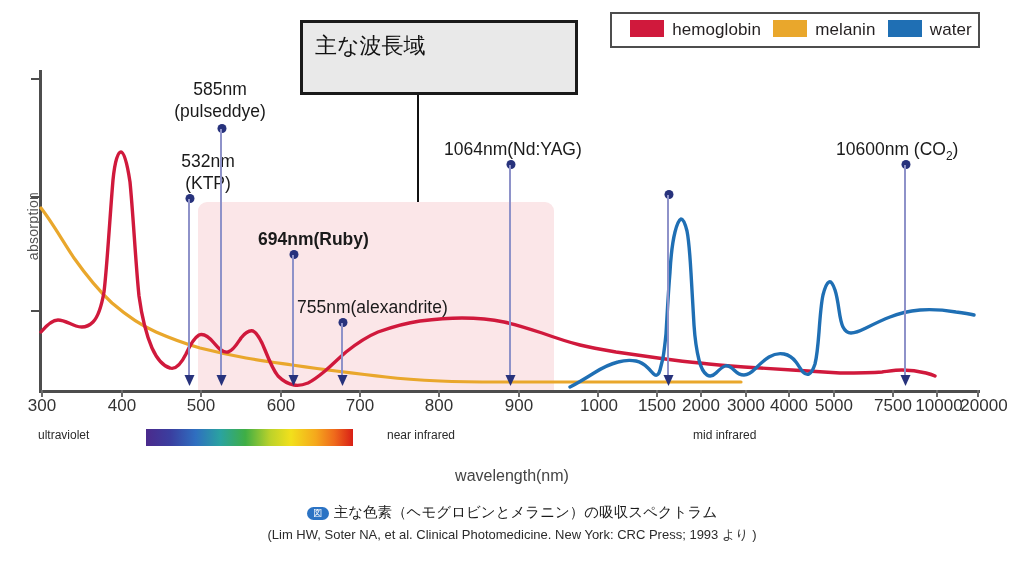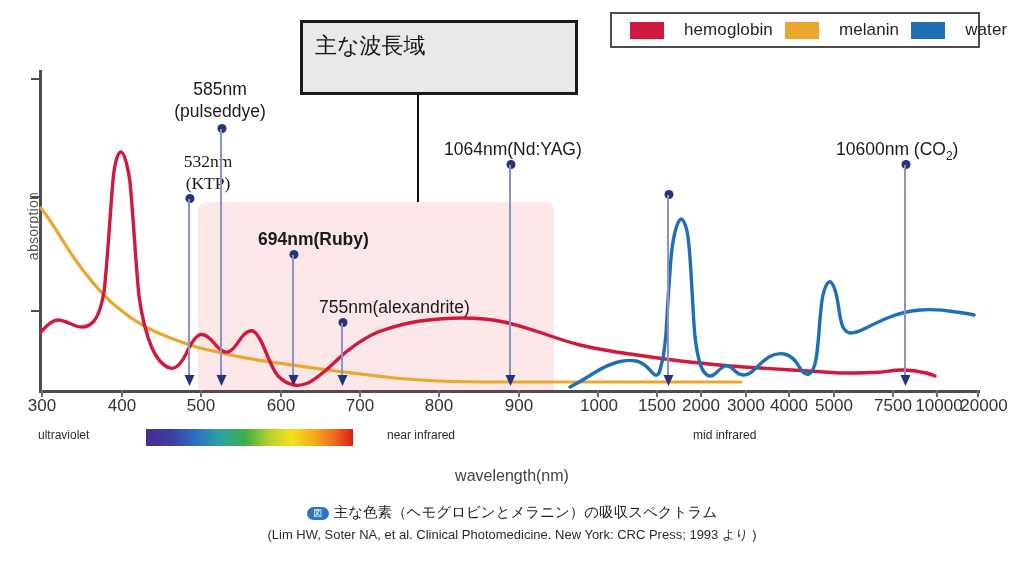--- a/index.html
+++ b/index.html
@@ -7,21 +7,21 @@
        font-family:"Liberation Sans","DejaVu Sans",sans-serif;color:#231f20;}
   #root{position:relative;width:1024px;height:570px;}
 
   .abs{position:absolute;}
 
   
   #legend{left:610px;top:12px;width:370px;height:36px;
           border:2px solid #4d4d4d;background:#fff;
           display:flex;align-items:center;justify-content:space-around;
           padding:0 6px;box-sizing:border-box;}
-  .leg-item{display:flex;align-items:center;gap:20px;padding-left:12px;}
+  .leg-item{display:flex;align-items:flex-start;gap:8px;padding-left:12px;}
   .leg-sw{width:34px;height:17px;display:block;}
   .leg-tx{font-size:17px;color:#231f20;letter-spacing:.1px;}
 
   
   #callout{left:300px;top:20px;width:278px;height:75px;
            background:#e9e9e9;border:3px solid #1a1a1a;box-sizing:border-box;
            padding:7px 12px 0 12px;}
   #callout .line{font-size:22px;line-height:31px;color:#111;white-space:nowrap;}
   #yaxis{left:39px;top:70px;width:3px;height:322px;background:#4d4d4d;}
   #xaxis{left:39px;top:390px;width:941px;height:3px;background:#4d4d4d;}
@@ -146,21 +146,21 @@
              C799,366 801,370 803,372 C805,374 807,375 809,374
              C811,373 813,370 815,364 C817,356 818,345 819,332
              C820,318 821,304 823,295 C825,287 827,283 829,282
              C831,281 833,284 835,290 C837,296 838,303 839,310
              C840,317 841,323 843,327 C845,331 848,333 851,333
              C855,333 860,331 866,328 C874,324 882,320 890,317
              C900,313 910,311 920,310 C932,309 944,310 956,312
              C964,313 970,314 974,315"></path>
   </svg>
 
-  <div class="abs mk-lab" style="left:158px;top:150px;width:100px;text-align:center;font-family:Liberation Serif, serif;">
+  <div class="abs mk-lab" style="left:158px;top:150px;width:100px;text-align:center;">
     <span>532nm</span><br>
     <span>(KTP)</span>
   </div>
   <div class="abs mk-dot" style="left:189px;top:194px;"></div>
   <div class="abs mk-line" style="left:188px;top:199px;height:176px;"></div>
   <div class="abs mk-arrow" style="left:189px;top:375px;"></div>
 
   <div class="abs mk-lab" style="left:160px;top:78px;width:120px;text-align:center;">
     <span>585nm</span><br>
     <span>(pulseddye)</span>
@@ -169,21 +169,21 @@
   <div class="abs mk-line" style="left:220px;top:129px;height:246px;"></div>
   <div class="abs mk-arrow" style="left:221px;top:375px;"></div>
 
   <div class="abs mk-lab" style="left:258px;top:228px;font-weight:bold;">
     <span>694nm(Ruby)</span>
   </div>
   <div class="abs mk-dot" style="left:293px;top:250px;"></div>
   <div class="abs mk-line" style="left:292px;top:255px;height:120px;"></div>
   <div class="abs mk-arrow" style="left:293px;top:375px;"></div>
 
-  <div class="abs mk-lab" style="left:319px;top:296px;">
+  <div class="abs mk-lab" style="left:297px;top:296px;">
     <span>755nm(alexandrite)</span>
   </div>
   <div class="abs mk-dot" style="left:342px;top:318px;"></div>
   <div class="abs mk-line" style="left:341px;top:323px;height:52px;"></div>
   <div class="abs mk-arrow" style="left:342px;top:375px;"></div>
 
   <div class="abs mk-lab" style="left:444px;top:138px;">
     <span>1064nm(Nd:YAG)</span>
   </div>
   <div class="abs mk-dot" style="left:510px;top:160px;"></div>

